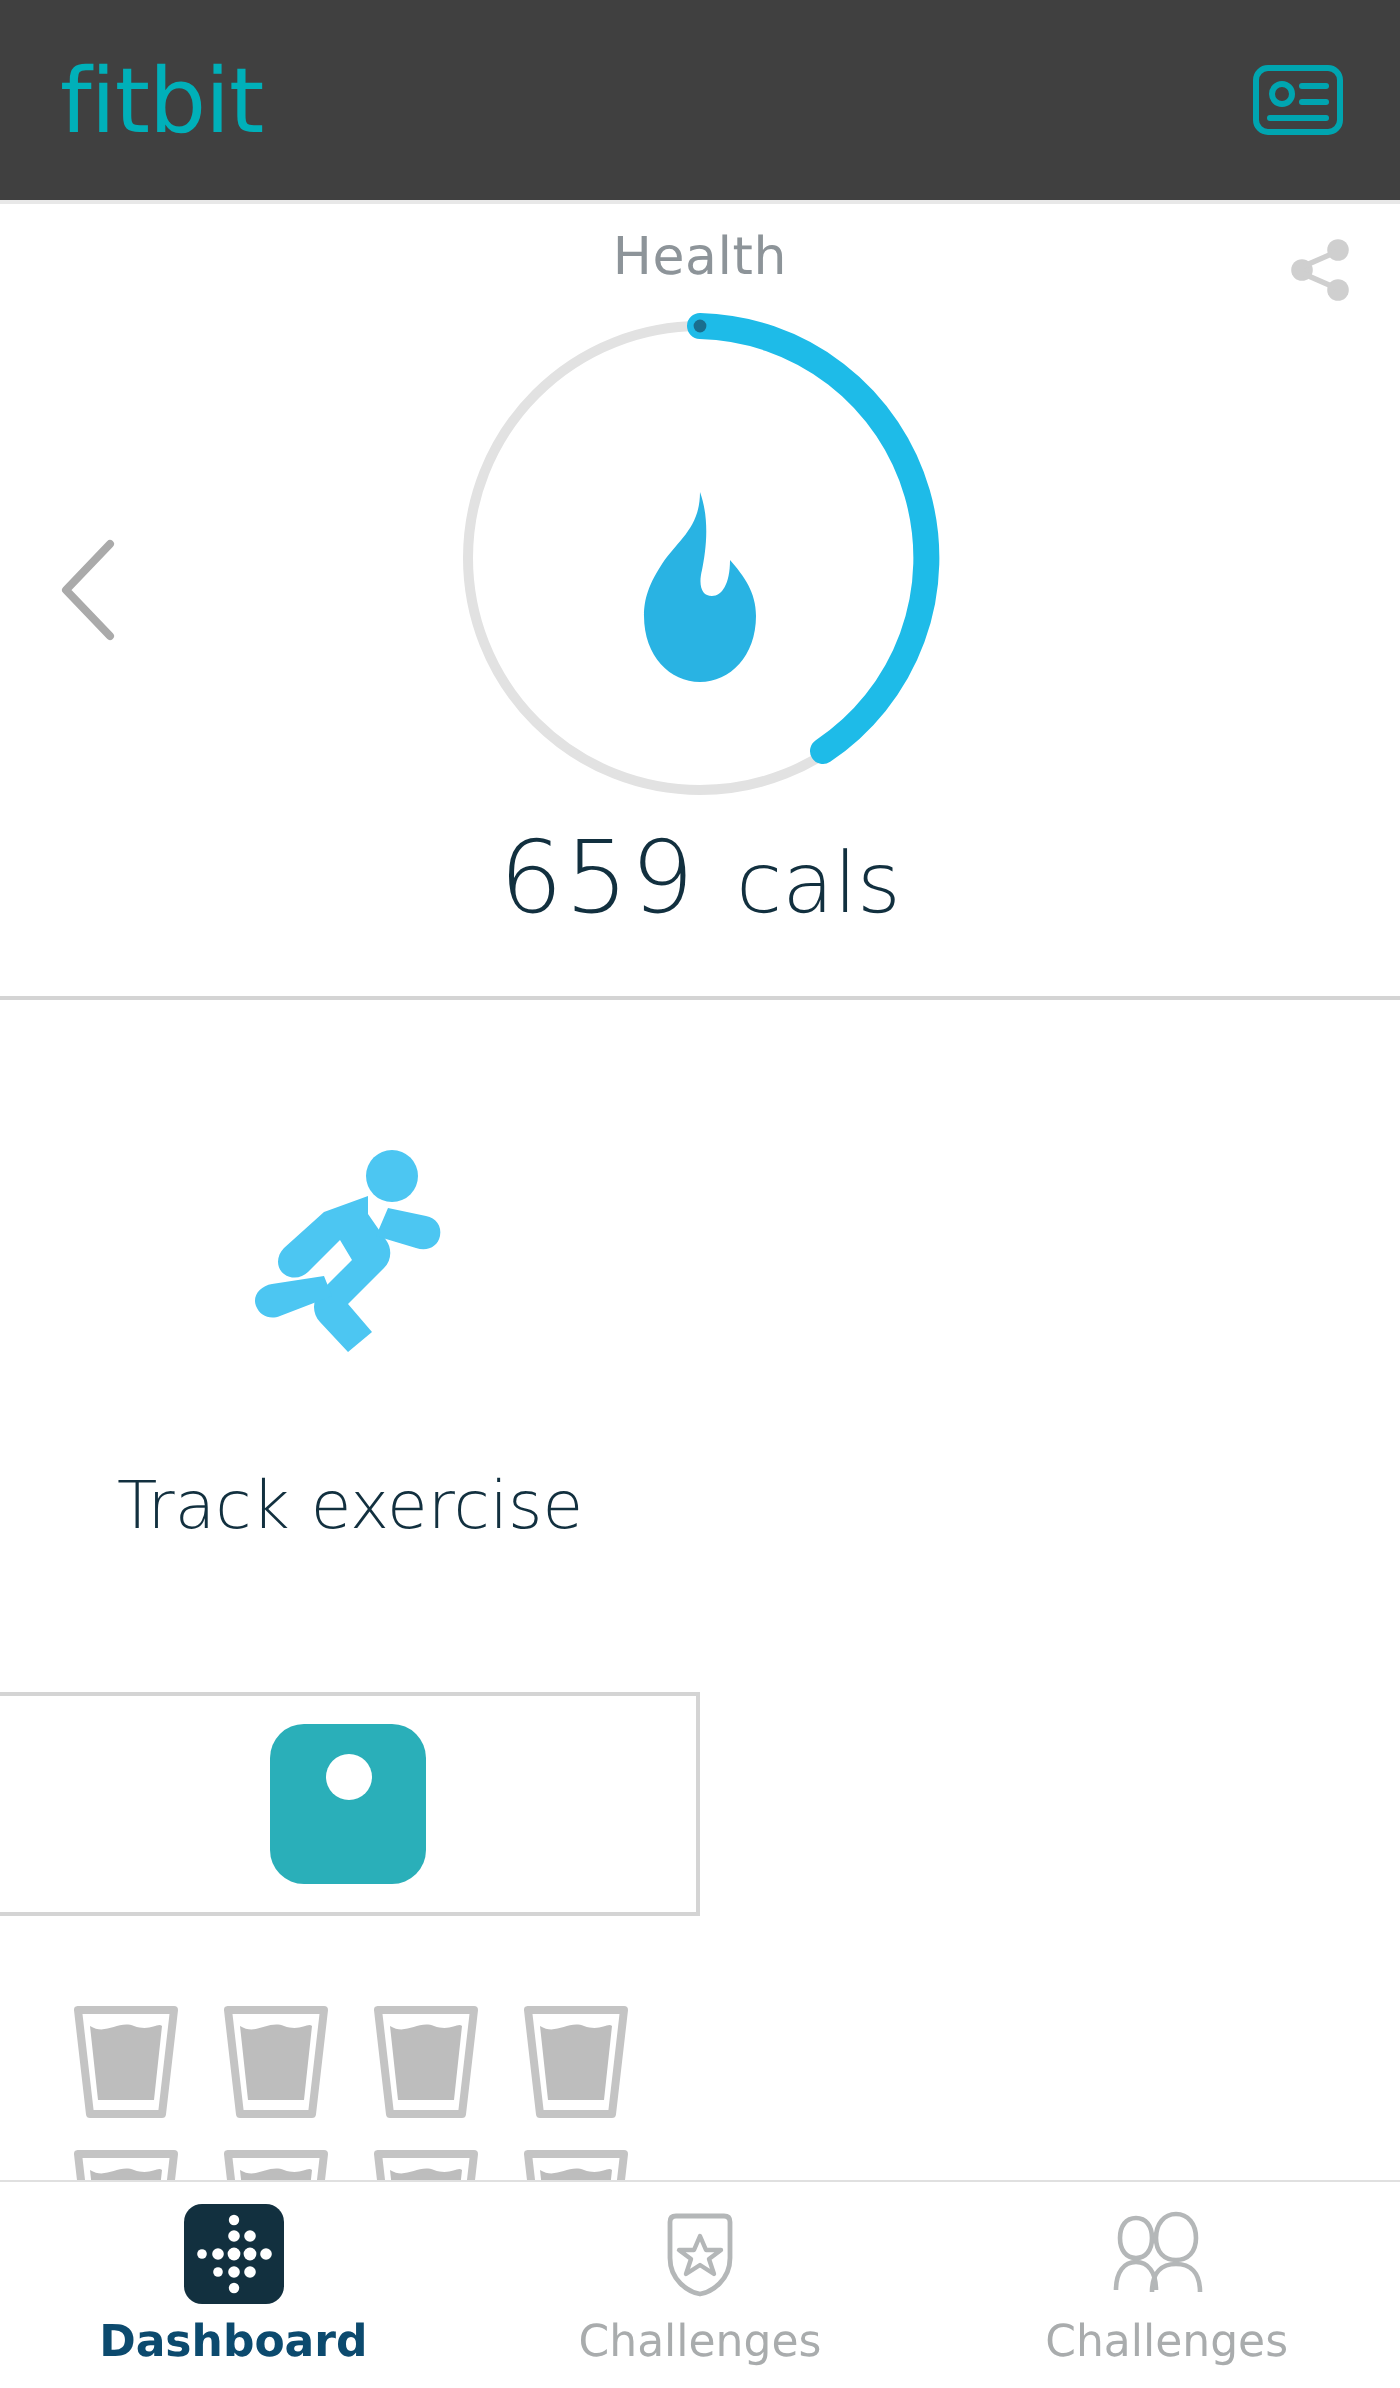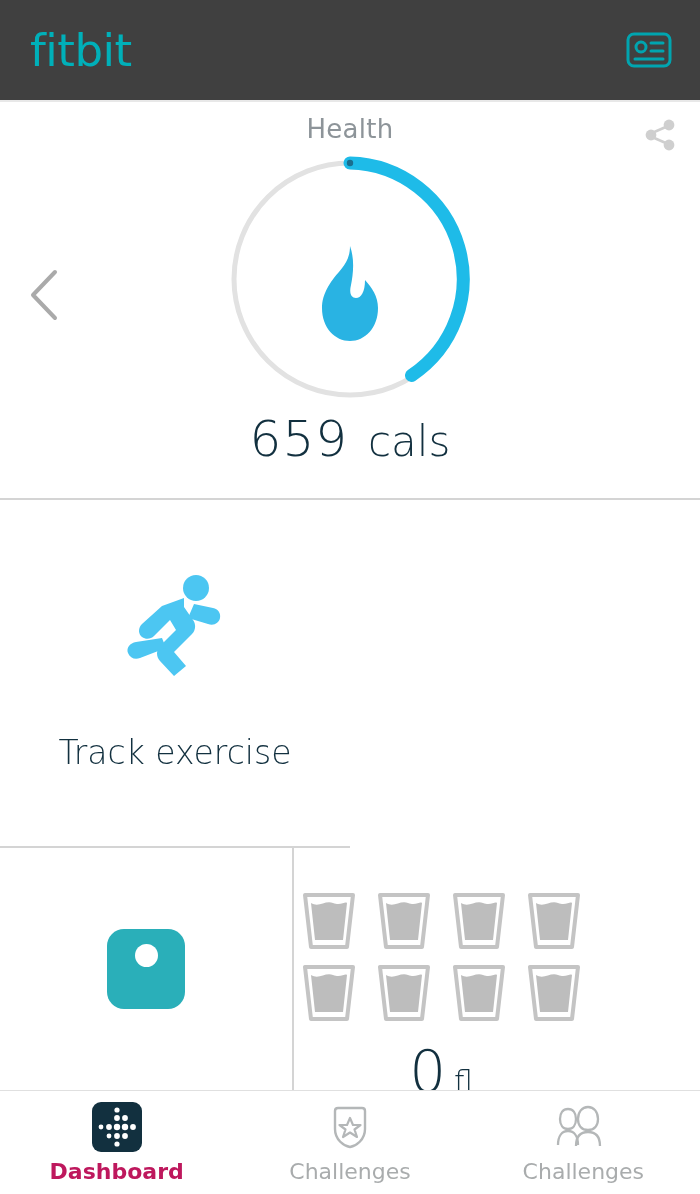--- a/index.html
+++ b/index.html
@@ -133,20 +133,21 @@
     width: 700px;
     height: 592px;
     border-top: 2px solid #d4d4d4;
     overflow: hidden;
   }
 
   .tile-row {
     display: flex;
     width: 588px;
     height: 348px;
+    flex-direction: column;
   }
   .tile-row.second { height: 244px; }
 
   .tile {
     width: 350px;
     height: 100%;
     position: relative;
     background: #ffffff;
     border-right: 2px solid #d4d4d4;
     border-bottom: 2px solid #d4d4d4;
@@ -259,21 +260,21 @@
     align-items: center;
     justify-content: center;
   }
 
   .nav-label {
     font-family: "DejaVu Sans", sans-serif;
     font-size: 22px;
     color: #a9acad;
     white-space: nowrap;
   }
-  .nav-item.active .nav-label { color: #be185d; font-weight: 700; }
+  .nav-item.active .nav-label { color: #0c4a6e; font-weight: 700; }
 </style>
 </head>
 <body>
 
 <div id="app">
 
   <div class="header">
     <div class="brand-logo">fitbit</div>
 
     <div>

